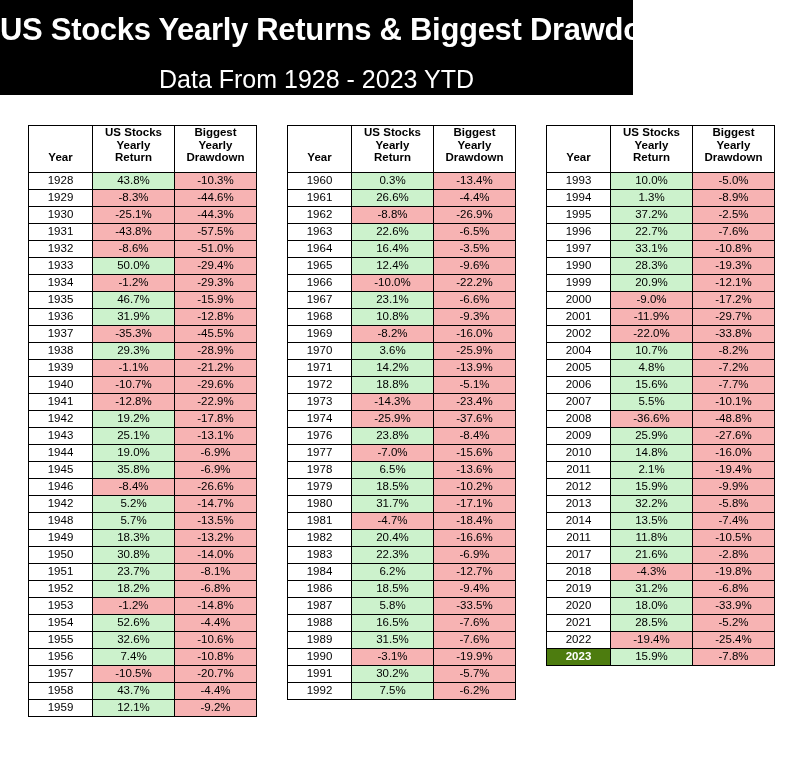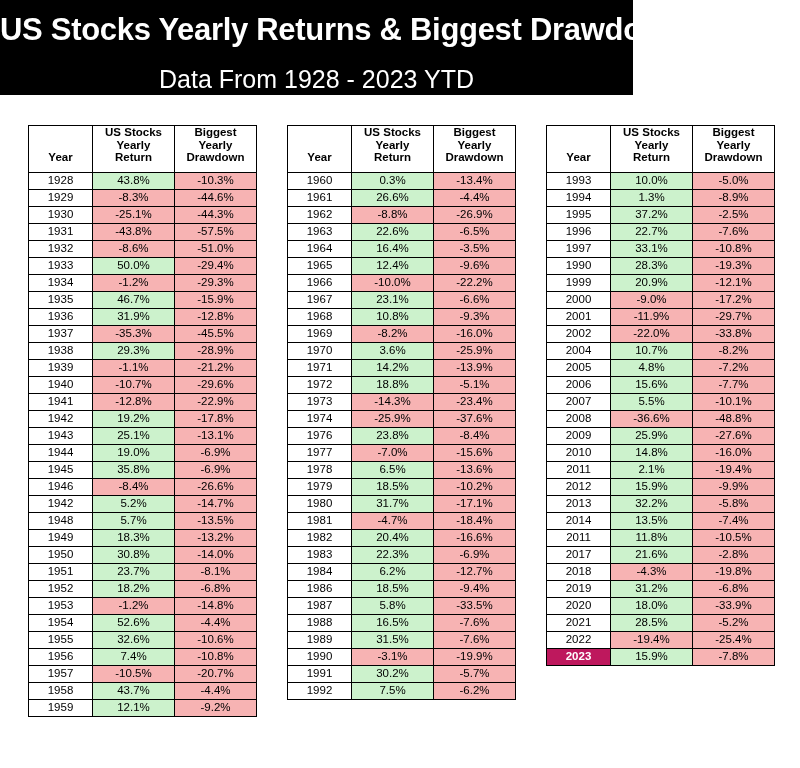--- a/index.html
+++ b/index.html
@@ -88,21 +88,21 @@
   th.col-year { vertical-align: bottom; }
 
   col.c-year { width: 64px; }
   col.c-ret  { width: 82px; }
   col.c-dd   { width: 82px; }
 
   td.pos { background: #ccf2cc; }
   td.neg { background: #f7b3b3; }
   td.year { background: #ffffff; }
   td.year.hl {
-    background: #be185d;
+    background: #4d7c0f;
     color: #ffffff;
     font-weight: bold;
   }
 </style>
 </head>
 <body>
 
 <div class="banner">
   <div class="banner-title">US Stocks Yearly Returns &amp; Biggest Drawdowns</div>
   <div class="banner-subtitle">Data From 1928 - 2023 YTD</div>

